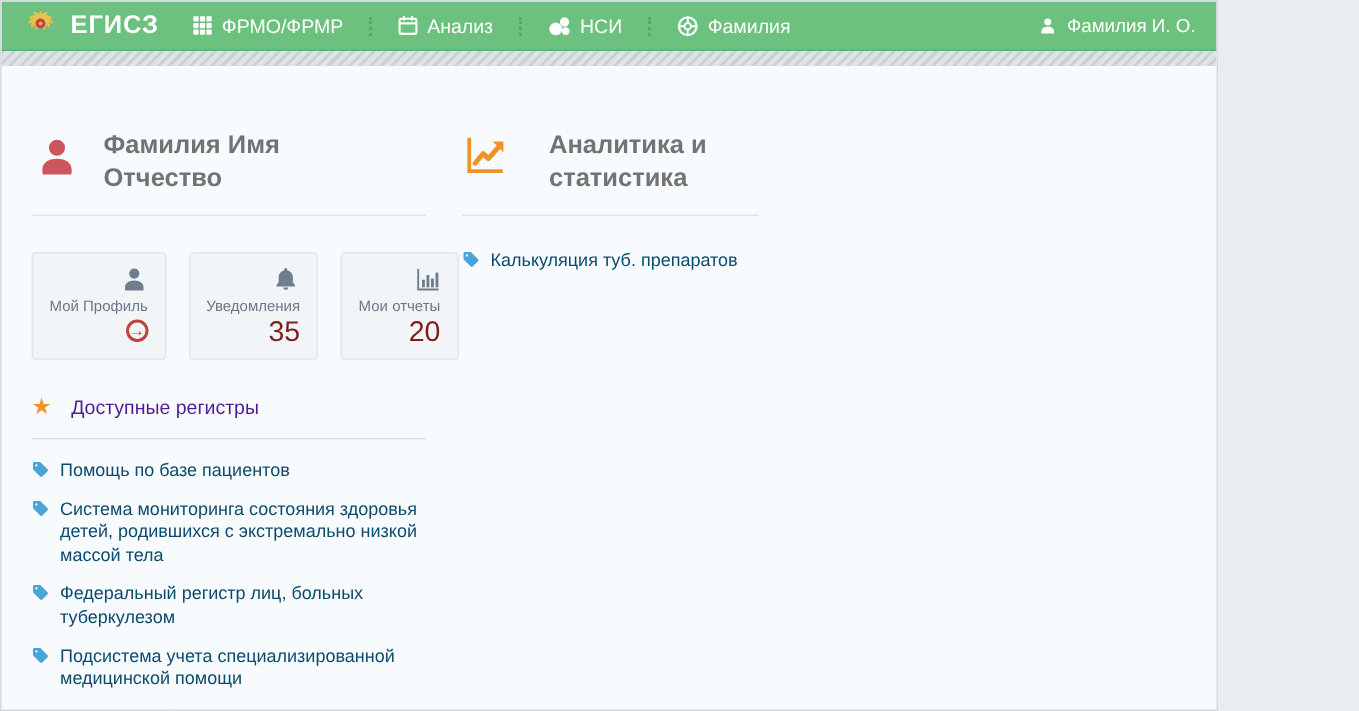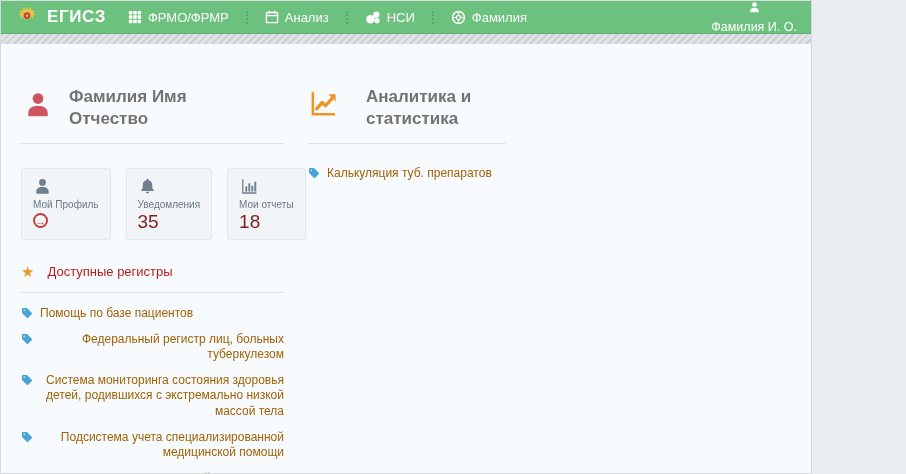--- a/index.html
+++ b/index.html
@@ -23,21 +23,21 @@
     letter-spacing:.6px; margin:0 22px 0 8px;
   }
   .nav-item {
     display:flex; align-items:center; gap:6px;
     color:#fff; font-size:13px; cursor:pointer; white-space:nowrap;
   }
   .nav-item svg { display:block; }
   .nav-sep { height:13px; border-left:2px dotted #56a76a; margin:0 17px; }
   .nav-user {
     margin-left:auto; display:flex; align-items:center; gap:6px;
-    color:#fff; font-size:12.5px; cursor:pointer;flex-direction:column;
+    color:#fff; font-size:12.5px; cursor:pointer;
   }
   
   .hatch {
     height:10px;
     background:repeating-linear-gradient(135deg,#cbd0d4 0 2px,#dfe3e6 2px 5px);
   }
   
   .content { display:flex; padding:42px 20px 0 20px; }
   .col-left  { width:263px; flex:0 0 263px; }
   .col-right { margin-left:24px; width:215px; }
@@ -50,44 +50,44 @@
   .profile-icon { width:30px; height:34px; color:#cd5560; margin:2px 16px 0 2px; flex:0 0 auto; }
   .analytics-icon { width:31px; height:31px; margin:2px 27px 0 0; flex:0 0 auto; }
 
   .divider { border:none; border-top:1px solid #dde3e8; margin:13px 0 0; }
   .divider.short { width:198px; }
 
   
   .cards { display:flex; gap:15px; margin-top:24px; }
   .card {
     background:#f2f5f7; border:1px solid #e2e7eb; border-radius:3px;
-    padding:8px 11px 6px; text-align:left; cursor:pointer;
+    padding:8px 11px 6px; text-align:right; cursor:pointer;
   }
   .card-icon { height:19px; color:#6e7e8c; }
   .card-icon svg { height:19px; width:19px; }
   .card-label { font-size:10px; color:#6a7987; margin-top:3px; white-space:nowrap; }
   .card-value { font-size:19px; line-height:1.1; color:#7f1d1d; margin-top:2px; }
   .arrow-ring {
     display:inline-flex; align-items:center; justify-content:center;
     width:15px; height:15px; border:2px solid #c2413e; border-radius:50%;
     color:#c2413e; font-size:11px; font-weight:bold; margin-top:3px;
   }
 
   
   .section { display:flex; align-items:center; gap:13px; margin-top:24px; }
   .star-icon { color:#f0952e; font-size:15px; line-height:1; }
-  .section-title { font-size:13px; color:#b91c1c; }
+  .section-title { font-size:13px; color:#4c1d95; }
 
   
   .links { margin-top:13px; }
   .col-right .links { margin-top:22px; }
   .link-item {
     display:flex; gap:7px; margin-bottom:10px;
-    color:#a16207; font-size:12px; line-height:1.3;
-    text-decoration:none; cursor:pointer;text-align:right;
+    color:#0c4a6e; font-size:12px; line-height:1.3;
+    text-decoration:none; cursor:pointer;
   }
   .tag-icon { flex:0 0 auto; width:12px; height:12px; margin-top:1px; }
 </style>
 </head>
 <body>
 
 <svg width="0" height="0" style="position:absolute">
   <defs>
     <g id="i-person">
       <circle cx="12" cy="6.8" r="4.3"></circle>
@@ -202,48 +202,48 @@
           <div class="card-icon">
             <svg viewBox="0 0 24 24" fill="#6e7e8c">
               <path d="M4 3h1.6v16.4H22V21H4z"></path>
               <rect x="8" y="12" width="2.4" height="6.4"></rect>
               <rect x="11.8" y="8" width="2.4" height="10.4"></rect>
               <rect x="15.6" y="11" width="2.4" height="7.4"></rect>
               <rect x="19.4" y="6" width="2.4" height="12.4"></rect>
             </svg>
           </div>
           <div class="card-label">Мои отчеты</div>
-          <div class="card-value">18</div>
+          <div class="card-value">20</div>
         </div>
       </div>
 
       <div class="section">
         <span class="star-icon">★</span>
         <span class="section-title">Доступные регистры</span>
       </div>
       <hr class="divider">
 
       <div class="links">
         <a class="link-item">
           <svg class="tag-icon" viewBox="0 0 24 24" fill="#49a4d8">
               <use href="#i-tag"></use>
             </svg>
           <span>Помощь по базе пациентов</span>
         </a>
         <a class="link-item">
           <svg class="tag-icon" viewBox="0 0 24 24" fill="#49a4d8">
               <use href="#i-tag"></use>
             </svg>
+          <span>Система мониторинга состояния здоровья детей, родившихся с экстремально низкой массой тела</span>
+        </a>
+        <a class="link-item">
+          <svg class="tag-icon" viewBox="0 0 24 24" fill="#49a4d8">
+              <use href="#i-tag"></use>
+            </svg>
           <span>Федеральный регистр лиц, больных туберкулезом</span>
-        </a>
-        <a class="link-item">
-          <svg class="tag-icon" viewBox="0 0 24 24" fill="#49a4d8">
-              <use href="#i-tag"></use>
-            </svg>
-          <span>Система мониторинга состояния здоровья детей, родившихся с экстремально низкой массой тела</span>
         </a>
         <a class="link-item">
           <svg class="tag-icon" viewBox="0 0 24 24" fill="#49a4d8">
               <use href="#i-tag"></use>
             </svg>
           <span>Подсистема учета специализированной медицинской помощи</span>
         </a>
         <a class="link-item">
           <svg class="tag-icon" viewBox="0 0 24 24" fill="#49a4d8">
               <use href="#i-tag"></use>

